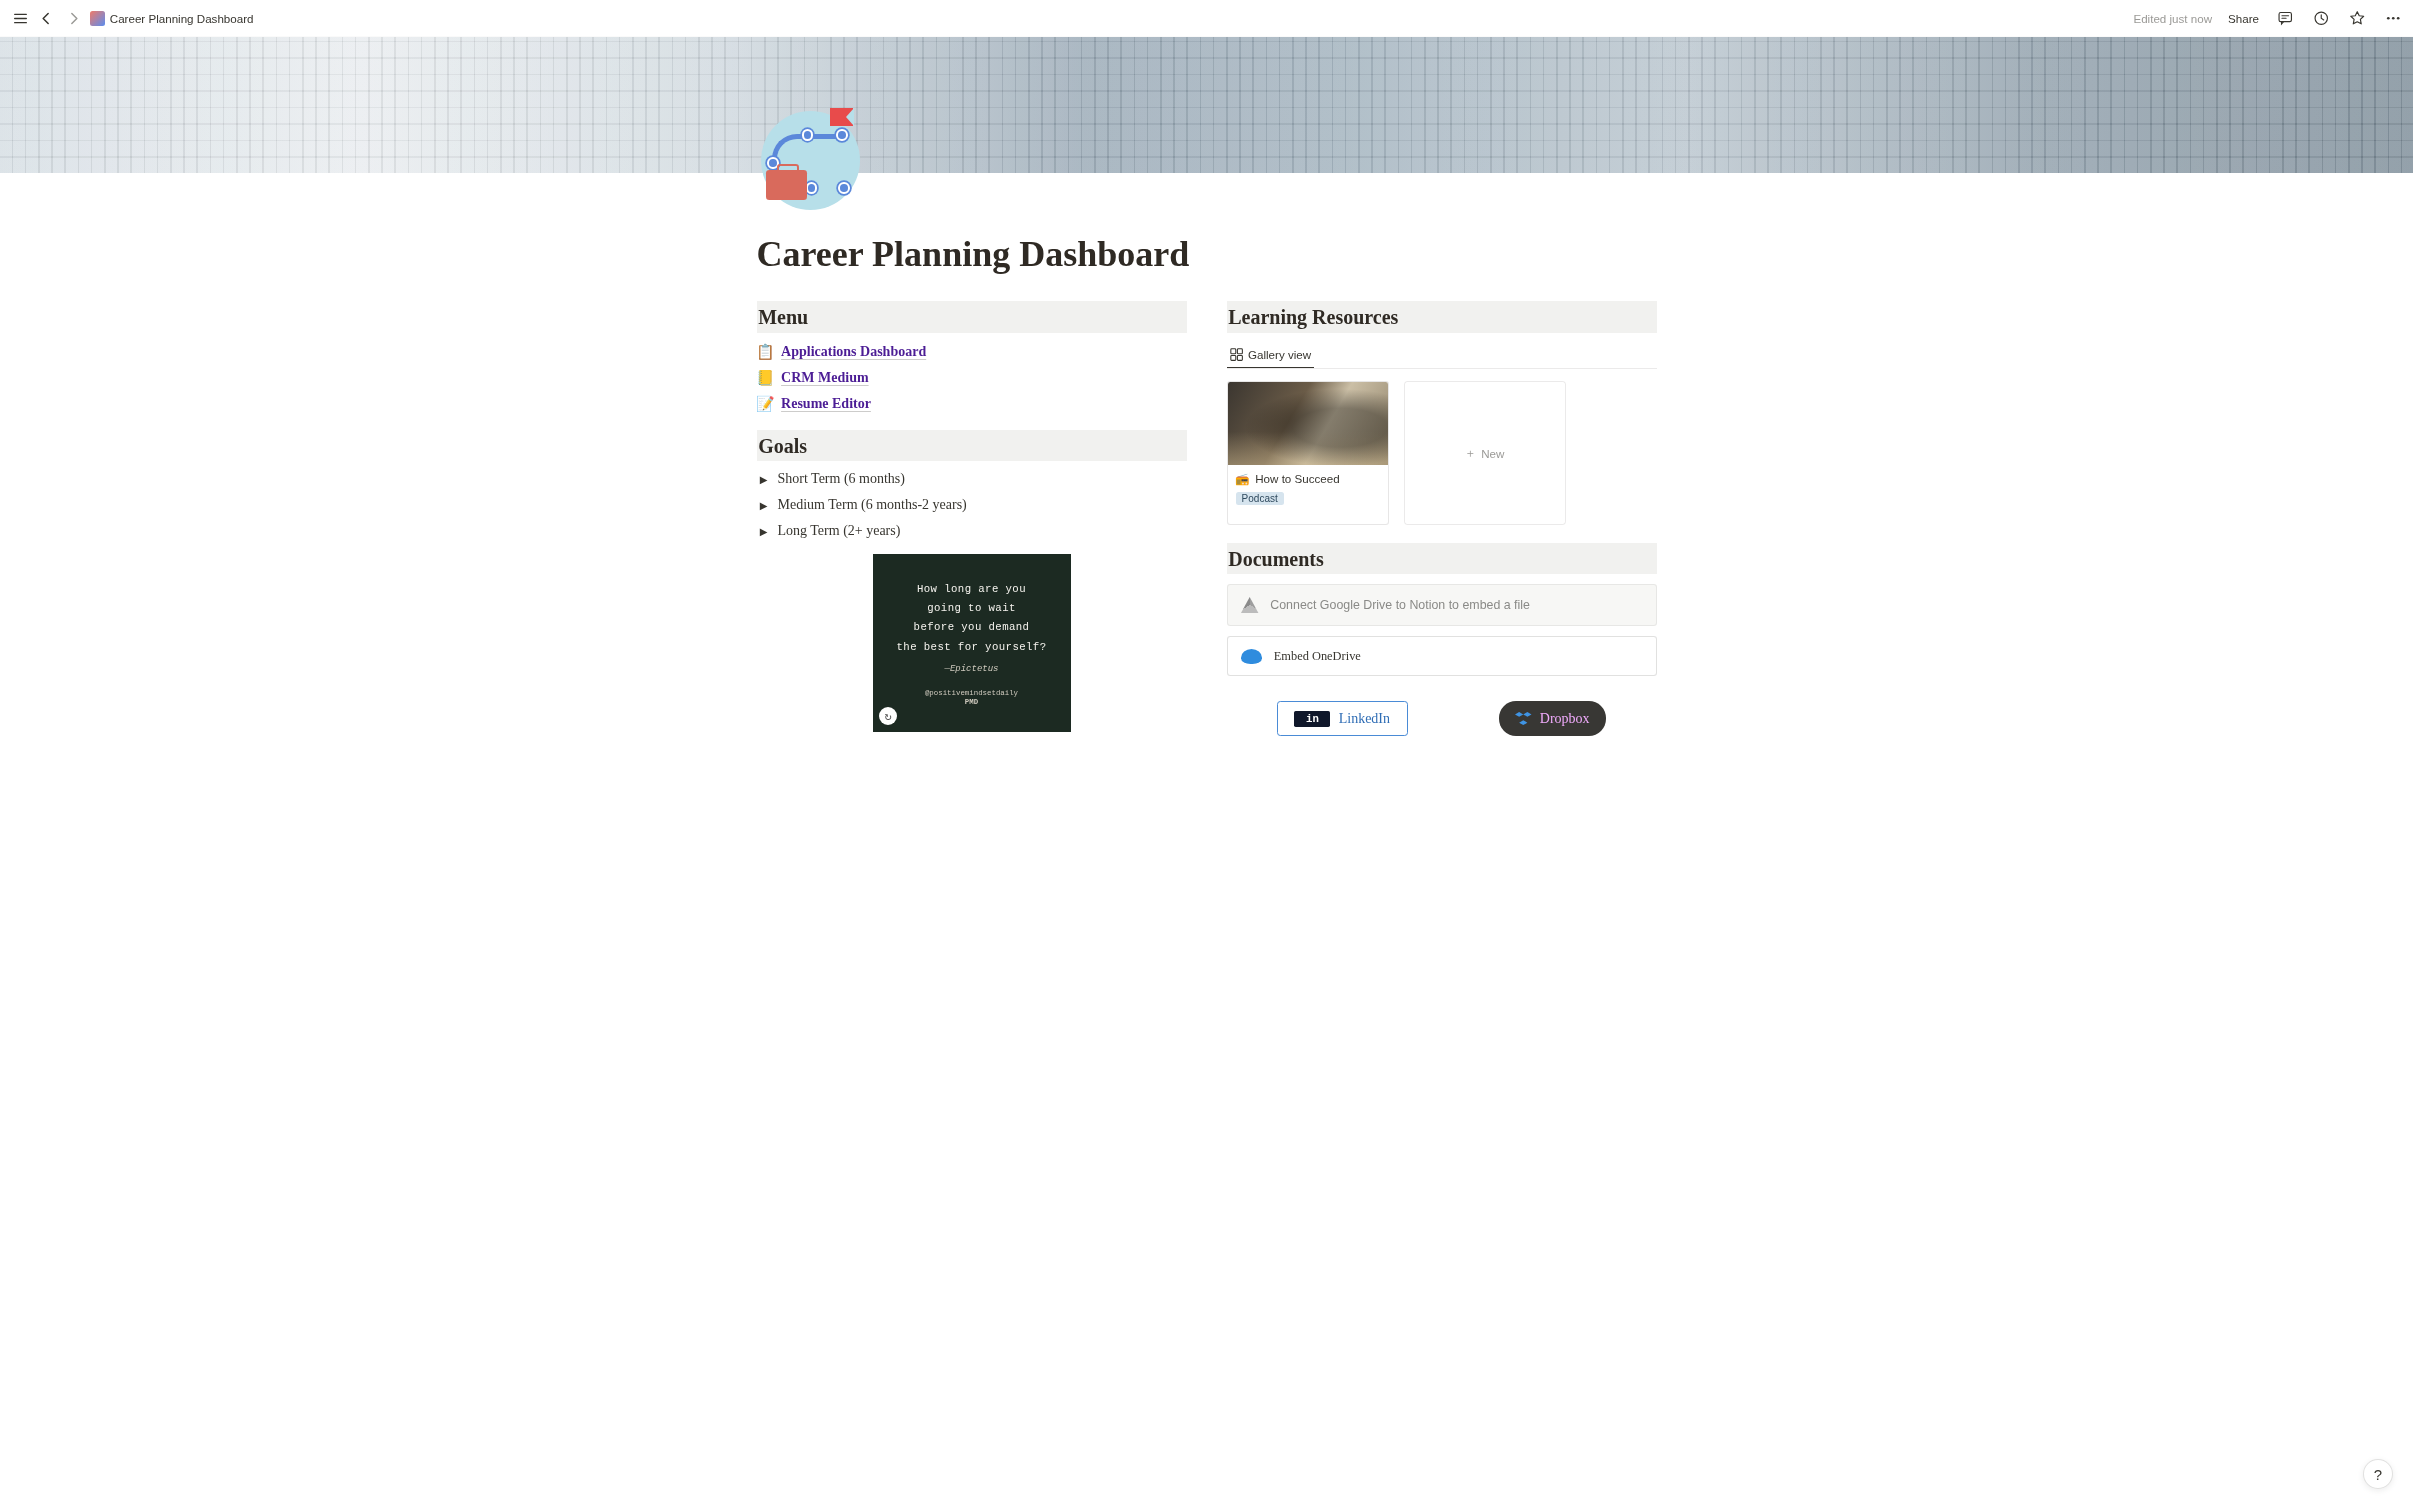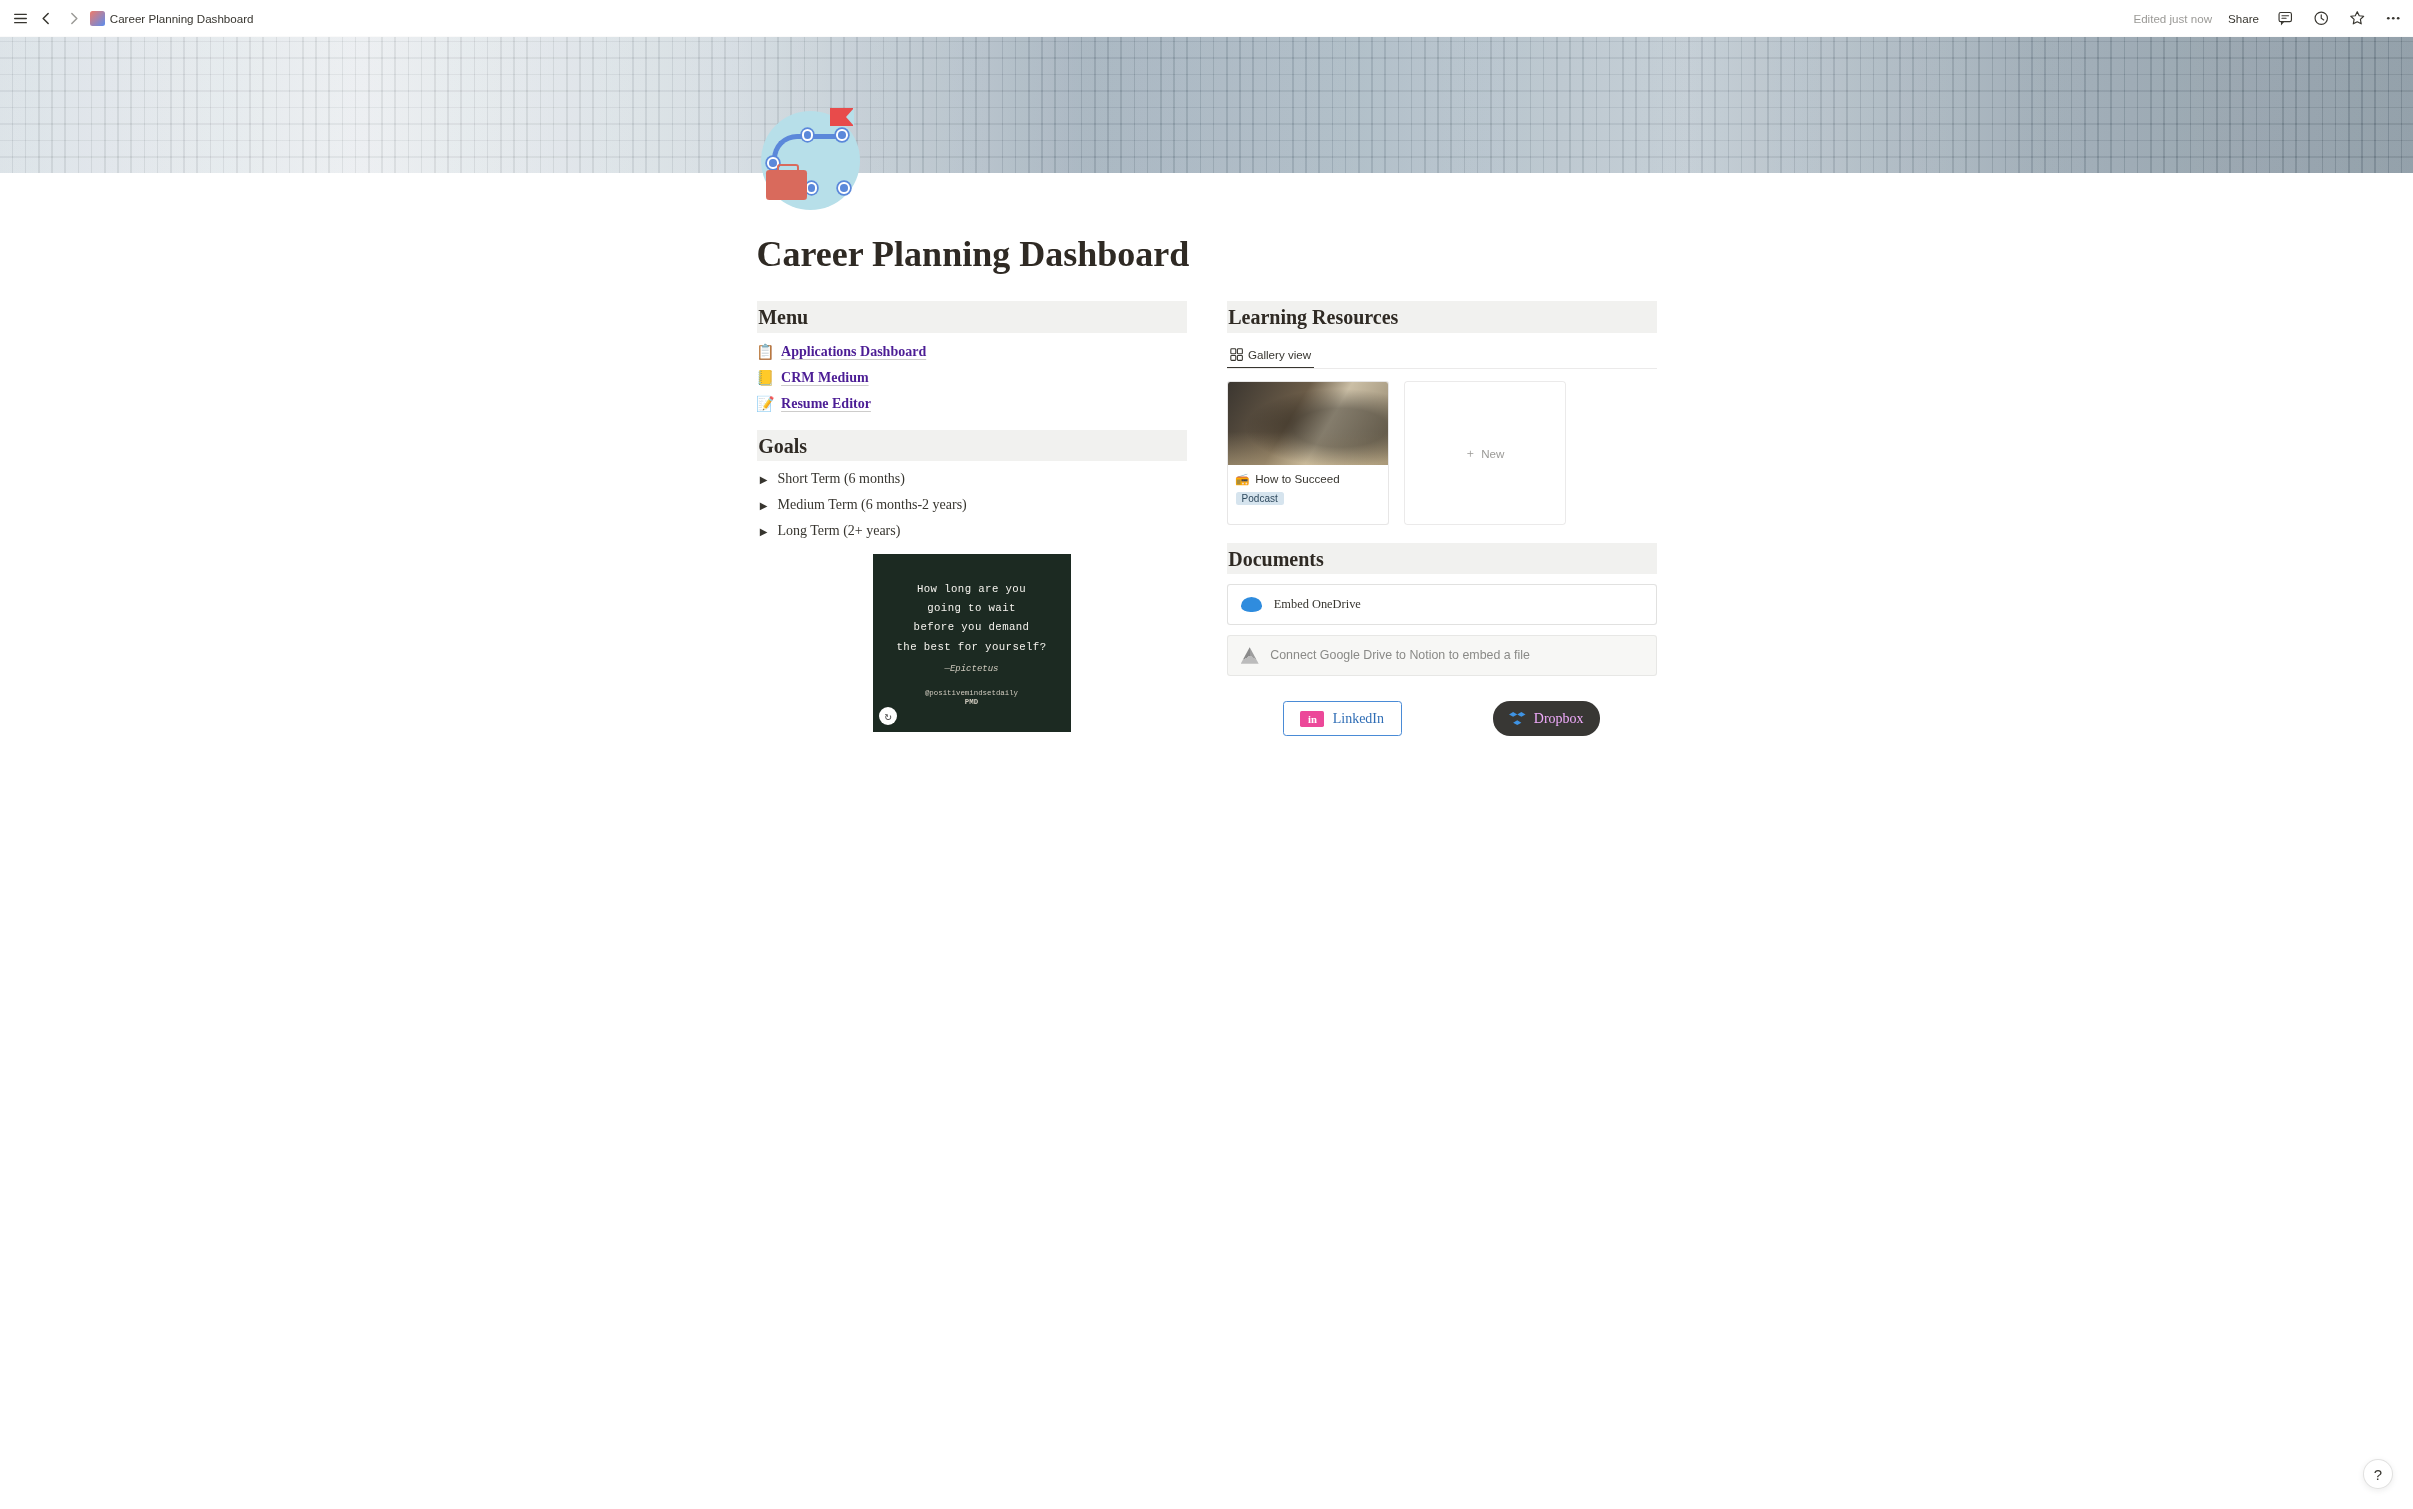--- a/index.html
+++ b/index.html
@@ -71,21 +71,21 @@
 .doc-embed { background:#f7f7f5; border:0.8px solid rgba(55,53,47,0.08); border-radius:3.3px; padding:11.6px 13.2px; display:flex; align-items:center; gap:11.6px; margin-bottom:10px; cursor:pointer; font-size:12.4px; }
 .doc-embed.drive { color:#8a8a87; }
 .doc-embed.onedrive { background:#fff; border:0.8px solid rgba(55,53,47,0.15); font-family: Georgia, ui-serif, serif; }
 .drive-ico { width:18px; height:16.5px; background: conic-gradient(#9e9e9e 0 120deg, #bcbcbc 120deg 240deg, #8a8a8a 240deg 360deg); clip-path: polygon(50% 0, 100% 100%, 0 100%); }
 .onedrive-ico { width:21.5px; height:15px; background:#2f8cde; border-radius:50% 50% 45% 45% / 60% 60% 40% 40%; position:relative; }
 
 .btn-row { display:flex; justify-content:center; gap:91px; margin-top:25px; }
 .btn { display:flex; align-items:center; gap:8.3px; padding:8.3px 16.5px; border-radius:3.3px; font-size:14px; cursor:pointer; font-family: Georgia, ui-serif, serif;}
 .btn.linkedin { border:1.2px solid #4a8bd6; color:#2f6db5; background:#fff; }
 .btn.dropbox { background:#383734; color:#f0abfc;border-radius:17px; }
-.li-ico { width:24px; height:16.5px; background:#ec4899; display:flex; align-items:center; justify-content:center; color:#fff; font-weight:700; font-size:10.7px; font-family:Liberation Serif, serif; border-radius:1.7px;}
+.li-ico { width:36px; height:16.5px; background:#0f172a; display:flex; align-items:center; justify-content:center; color:#fff; font-weight:700; font-size:10.7px; font-family:Liberation Mono, monospace; border-radius:1.7px;}
 .db-ico { width:16.5px; height:15px; color:#3f94e4; display:flex;align-items:center;justify-content:center; }
 
 .help-btn { position:fixed; bottom:20px; right:20px; width:30px; height:30px; border-radius:50%; background:#fff; border:0.8px solid rgba(55,53,47,0.15); box-shadow:0 1.7px 6.6px rgba(0,0,0,0.08); display:flex; align-items:center;justify-content:center; font-size:15px; cursor:pointer; color:#37352f;}
 
 svg { display:block; }
 </style>
 </head>
 <body>
 
 <div class="topbar">
@@ -236,28 +236,28 @@
         </div>
       </div>
       <div class="card-new">
         <span>＋</span>
         <span>New</span>
       </div>
     </div>
 
     <h2 class="section-heading lg">Documents</h2>
 
+    <div class="doc-embed drive">
+      <div class="drive-ico"></div>
+      <span>Connect Google Drive to Notion to embed a file</span>
+    </div>
+
     <div class="doc-embed onedrive">
       <div class="onedrive-ico"></div>
       <span>Embed OneDrive</span>
-    </div>
-
-    <div class="doc-embed drive">
-      <div class="drive-ico"></div>
-      <span>Connect Google Drive to Notion to embed a file</span>
     </div>
 
     <div class="btn-row">
       <div class="btn linkedin">
         <div class="li-ico">in</div>
         <span>LinkedIn</span>
       </div>
       <div class="btn dropbox">
         <div class="db-ico">
           <svg width="16.5" height="15" viewBox="0 0 20 18">

